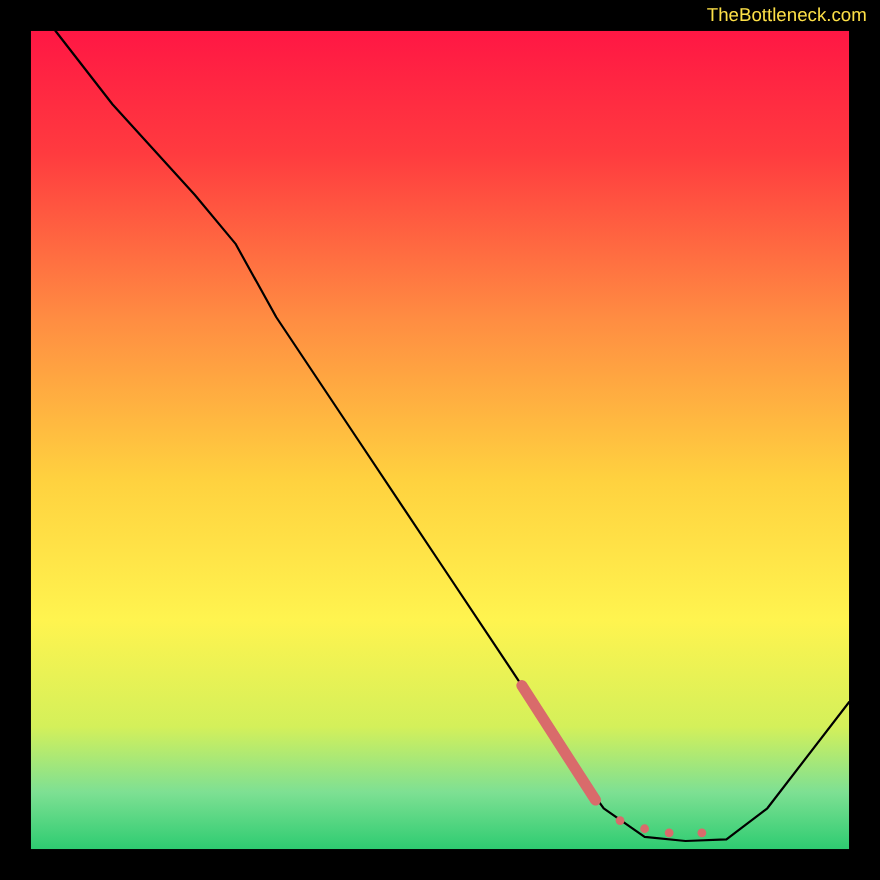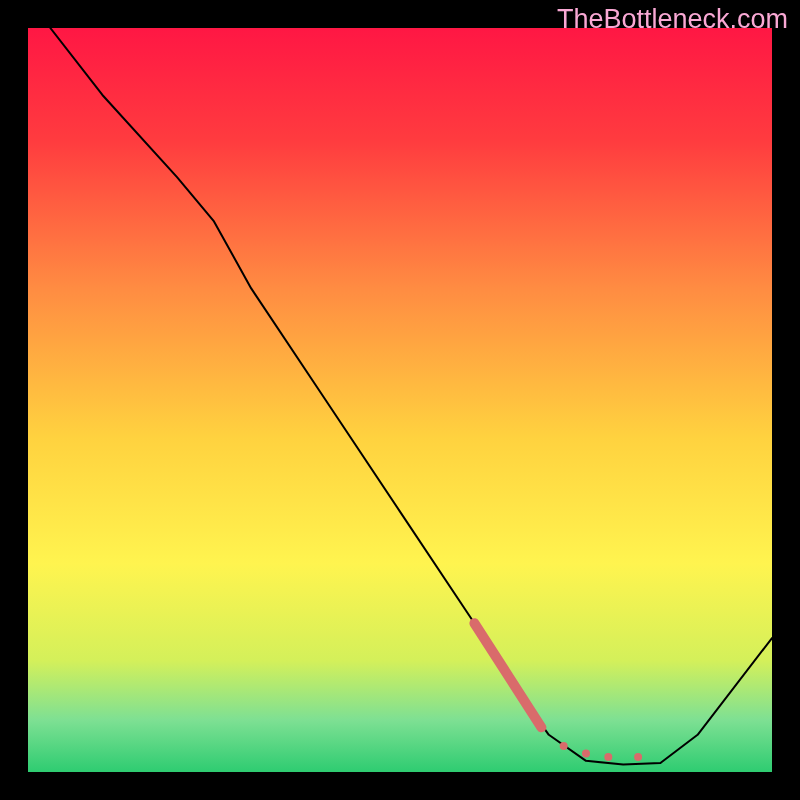--- a/index.html
+++ b/index.html
@@ -8,22 +8,22 @@
     width: 800px;
     height: 800px;
     background: #000;
     font-family: Arial, sans-serif;
     position: relative;
   }
   .watermark {
     position: absolute;
     top: 4px;
     right: 12px;
-    color: #f9a8d4;
-    font-size: 27px;
+    color: #fde047;
+    font-size: 17px;
     z-index: 10;
     margin-left: 12px;
   }
   .chart-container {
     position: absolute;
     top: 28px;
     left: 28px;
     width: 744px;
     height: 744px;
     background: #000;

